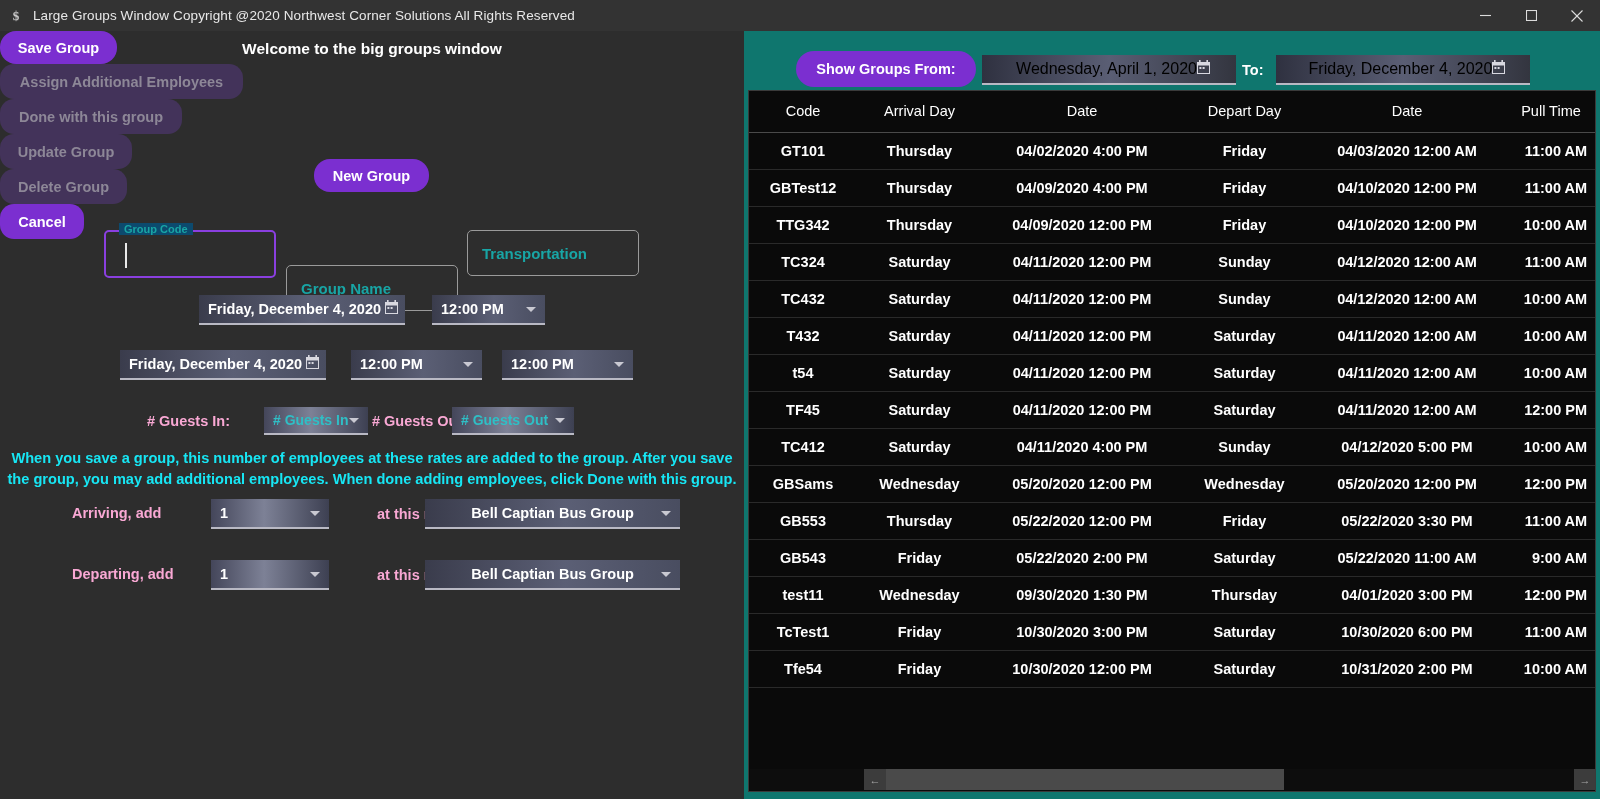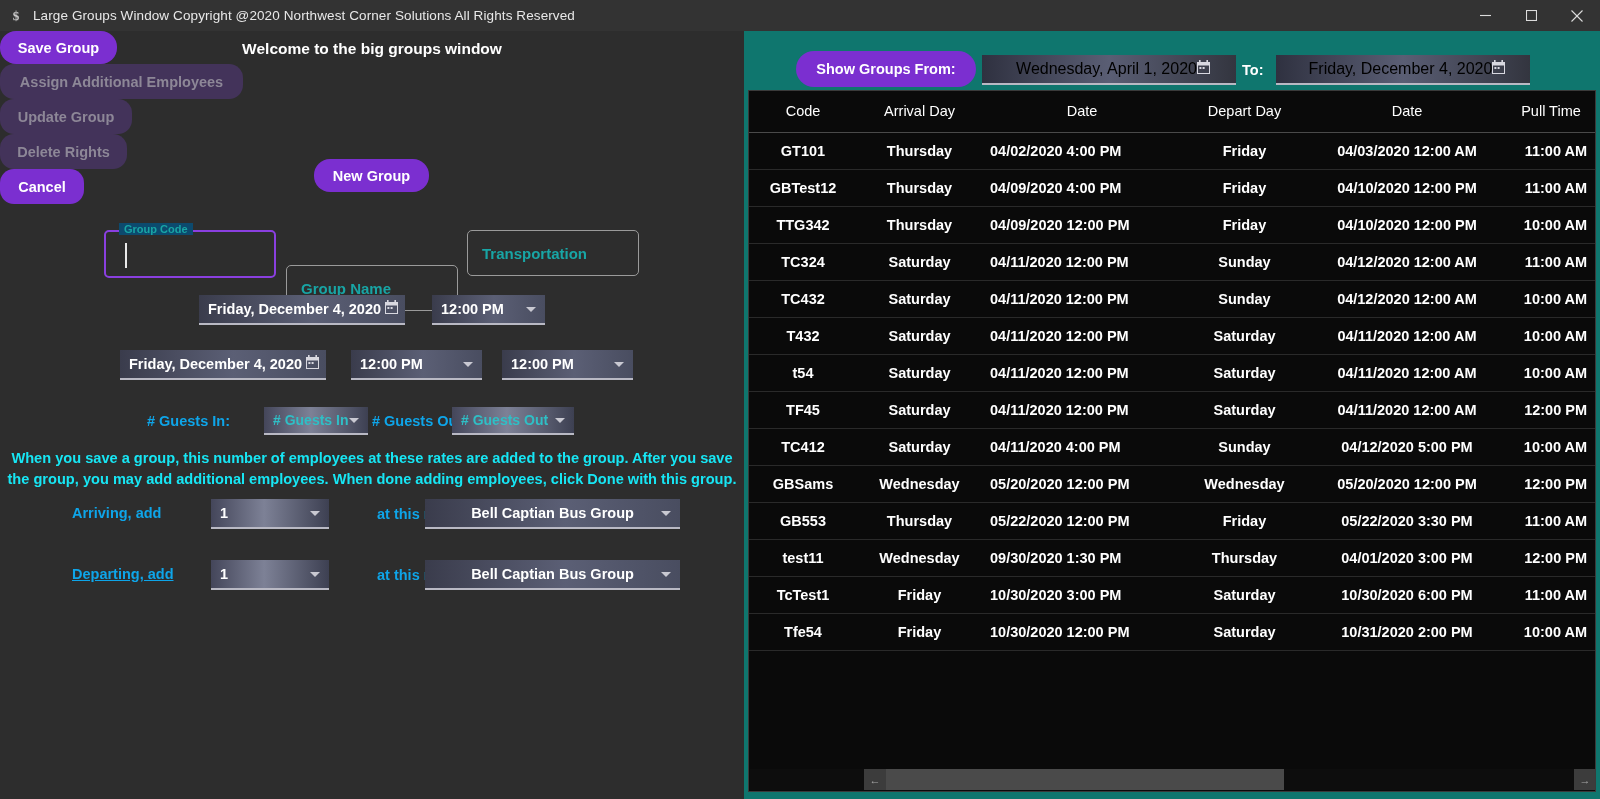--- a/index.html
+++ b/index.html
@@ -100,35 +100,35 @@
   .num-picker {
     background: linear-gradient(to right, #44465a 0%, #7d8196 45%, #3d4052 100%);
   }
 
   #date1 { left: 199px; top: 264px; width: 206px; height: 30px; }
   #time1 { left: 432px; top: 264px; width: 113px; height: 30px; }
   #date2 { left: 120px; top: 319px; width: 206px; height: 30px; }
   #time2 { left: 351px; top: 319px; width: 131px; height: 30px; }
   #time3 { left: 502px; top: 319px; width: 131px; height: 30px; }
 
-  .lbl { position: absolute; color: #0ea5e9; font-size: 14.5px; font-weight: bold; }
+  .lbl { position: absolute; color: #f9a8d4; font-size: 14.5px; font-weight: bold; }
   #lbl-guests-in { left: 147px; top: 382px; }
   #lbl-guests-out { left: 372px; top: 382px; }
   #guests-in { left: 264px; top: 376px; width: 104px; height: 28px; }
   #guests-out { left: 452px; top: 376px; width: 122px; height: 28px; }
   #guests-in .val, #guests-out .val { font-size: 14px; }
 
   .info-text {
     position: absolute; left: 0; top: 417px; width: 744px;
     color: #17e6f4; font-size: 14.6px; font-weight: bold;
     line-height: 21px; text-align: center; padding: 0 4px;
   }
 
   #lbl-arriving { left: 72px; top: 474px; }
-  #lbl-departing { left: 72px; top: 535px; text-decoration: underline; }
+  #lbl-departing { left: 72px; top: 535px; }
   #lbl-rate1 { left: 377px; top: 475px; font-weight: bold; }
   #lbl-rate2 { left: 377px; top: 536px; font-weight: bold; }
 
   #arriving-qty { left: 211px; top: 468px; width: 118px; height: 30px; }
   #departing-qty { left: 211px; top: 529px; width: 118px; height: 30px; }
   #arriving-rate { left: 425px; top: 468px; width: 255px; height: 30px; }
   #departing-rate { left: 425px; top: 529px; width: 255px; height: 30px; }
   #arriving-rate .val, #departing-rate .val,
   #arriving-qty .val, #departing-qty .val { font-size: 14.5px; }
   #arriving-rate .val, #departing-rate .val { margin-left: 0; width: 100%; text-align: center; }
@@ -176,21 +176,21 @@
     padding: 0 8px; text-align: center; vertical-align: middle;
   }
   table.grid th:first-child { border-left: none; }
   table.grid td {
     height: 37px; color: #ffffff; font-size: 14.5px; font-weight: bold;
     border-bottom: 1px solid #2a2a2a; padding: 0 8px;
     vertical-align: middle; white-space: nowrap;
   }
   .c-code  { width: 108px; text-align: center; }
   .c-aday  { width: 125px; text-align: center; }
-  .c-adate { width: 200px; }
+  .c-adate { width: 200px; text-align: center; }
   .c-dday  { width: 125px; text-align: center; }
   .c-ddate { width: 200px; text-align: center; }
   .c-pull  { width: 88px;  text-align: right; padding-right: 12px; }
 
   .hscroll {
     position: absolute; left: 1px; bottom: 1px; width: 846px; height: 21px;
     background: #0d0d0d; display: flex; align-items: center;
   }
   .hs-arrow {
     width: 22px; height: 21px; background: #3c3c3c; color: #a8a8a8;
@@ -328,22 +328,23 @@
       <span class="arrow"></span>
     </div>
     <div class="lbl" id="lbl-rate2">at this rate:</div>
     <div class="picker" id="departing-rate">
       <span class="val">Bell Captian Bus Group</span>
       <span class="arrow"></span>
     </div>
 
     <button class="btn" id="save-group">Save Group</button>
     <button class="btn disabled" id="assign-employees">Assign Additional Employees</button>
+    <button class="btn disabled" id="done-group">Done with this group</button>
     <button class="btn disabled" id="update-group">Update Group</button>
-    <button class="btn disabled" id="delete-group">Delete Rights</button>
+    <button class="btn disabled" id="delete-group">Delete Group</button>
     <button class="btn" id="cancel-btn">Cancel</button>
   </div>
 
   <div class="right-panel">
 
     <div class="rp-header">
       <button class="btn" id="show-groups-btn">Show Groups From:</button>
 
       <div id="from-date">
         <span class="val">Wednesday, April 1, 2020</span>
@@ -471,20 +472,28 @@
             </tr>
             <tr>
               <td class="c-code">GB553</td>
               <td class="c-aday">Thursday</td>
               <td class="c-adate">05/22/2020 12:00 PM</td>
               <td class="c-dday">Friday</td>
               <td class="c-ddate">05/22/2020 3:30 PM</td>
               <td class="c-pull">11:00 AM</td>
             </tr>
             <tr>
+              <td class="c-code">GB543</td>
+              <td class="c-aday">Friday</td>
+              <td class="c-adate">05/22/2020 2:00 PM</td>
+              <td class="c-dday">Saturday</td>
+              <td class="c-ddate">05/22/2020 11:00 AM</td>
+              <td class="c-pull">9:00 AM</td>
+            </tr>
+            <tr>
               <td class="c-code">test11</td>
               <td class="c-aday">Wednesday</td>
               <td class="c-adate">09/30/2020 1:30 PM</td>
               <td class="c-dday">Thursday</td>
               <td class="c-ddate">04/01/2020 3:00 PM</td>
               <td class="c-pull">12:00 PM</td>
             </tr>
             <tr>
               <td class="c-code">TcTest1</td>
               <td class="c-aday">Friday</td>

